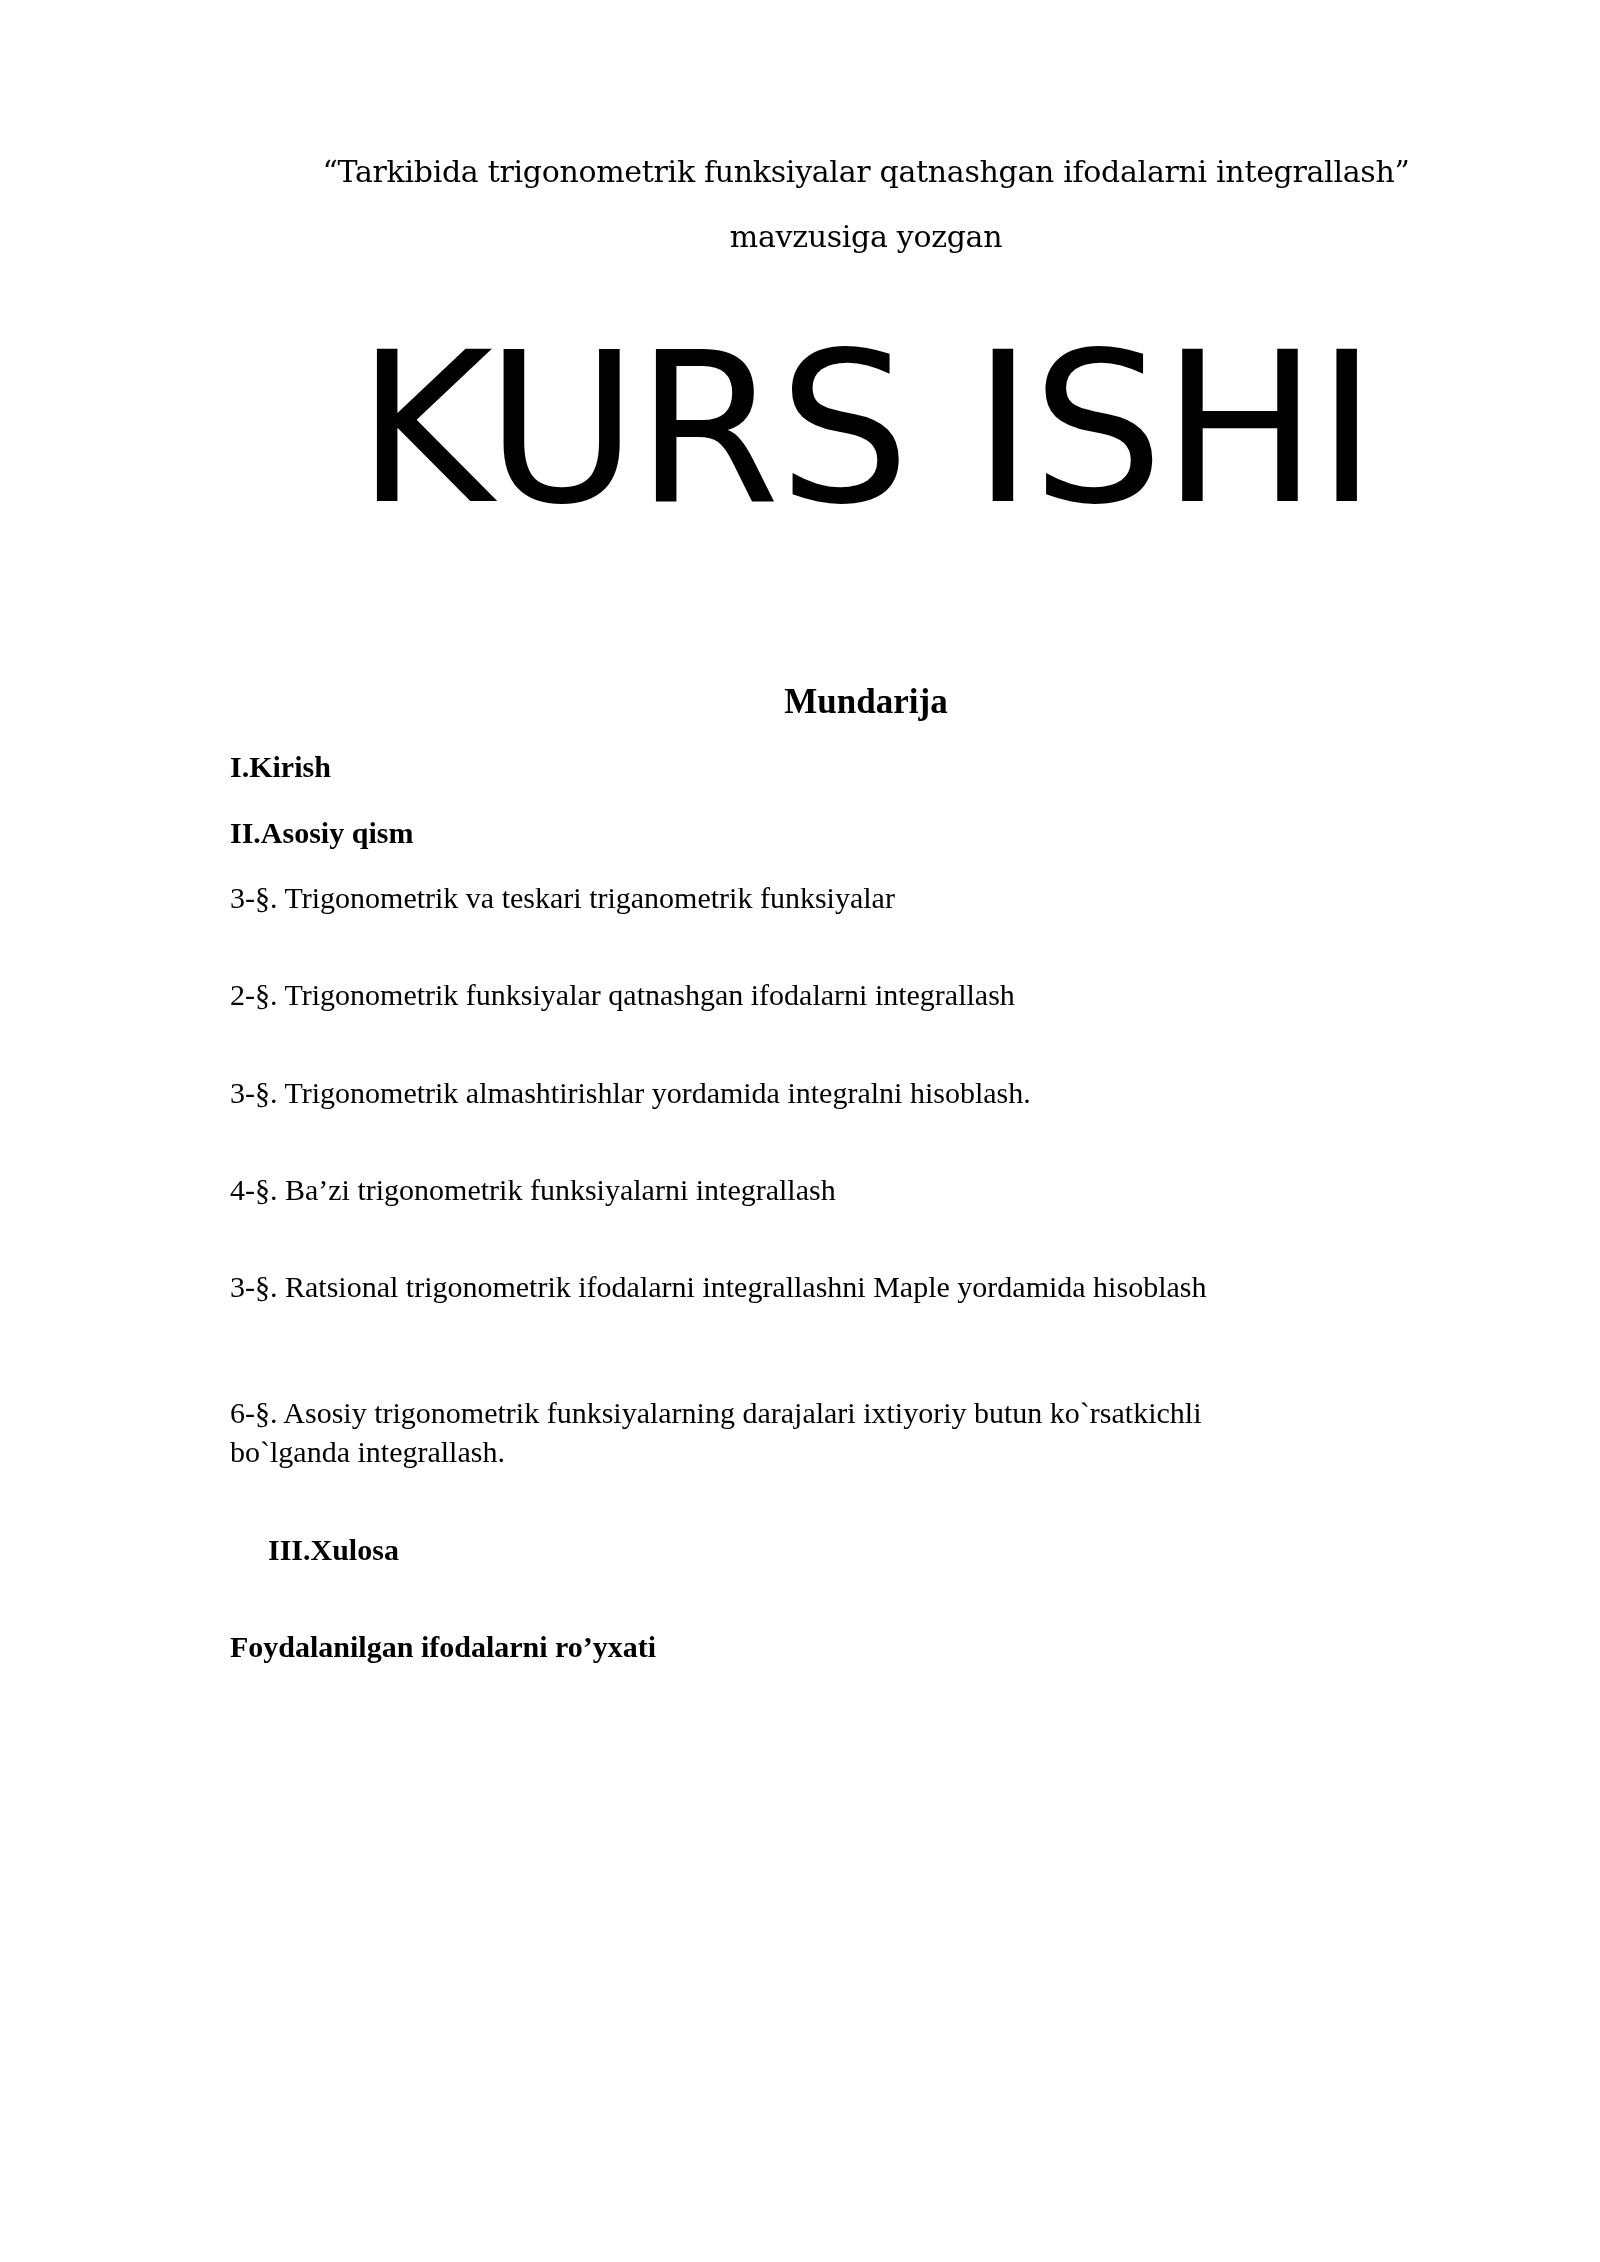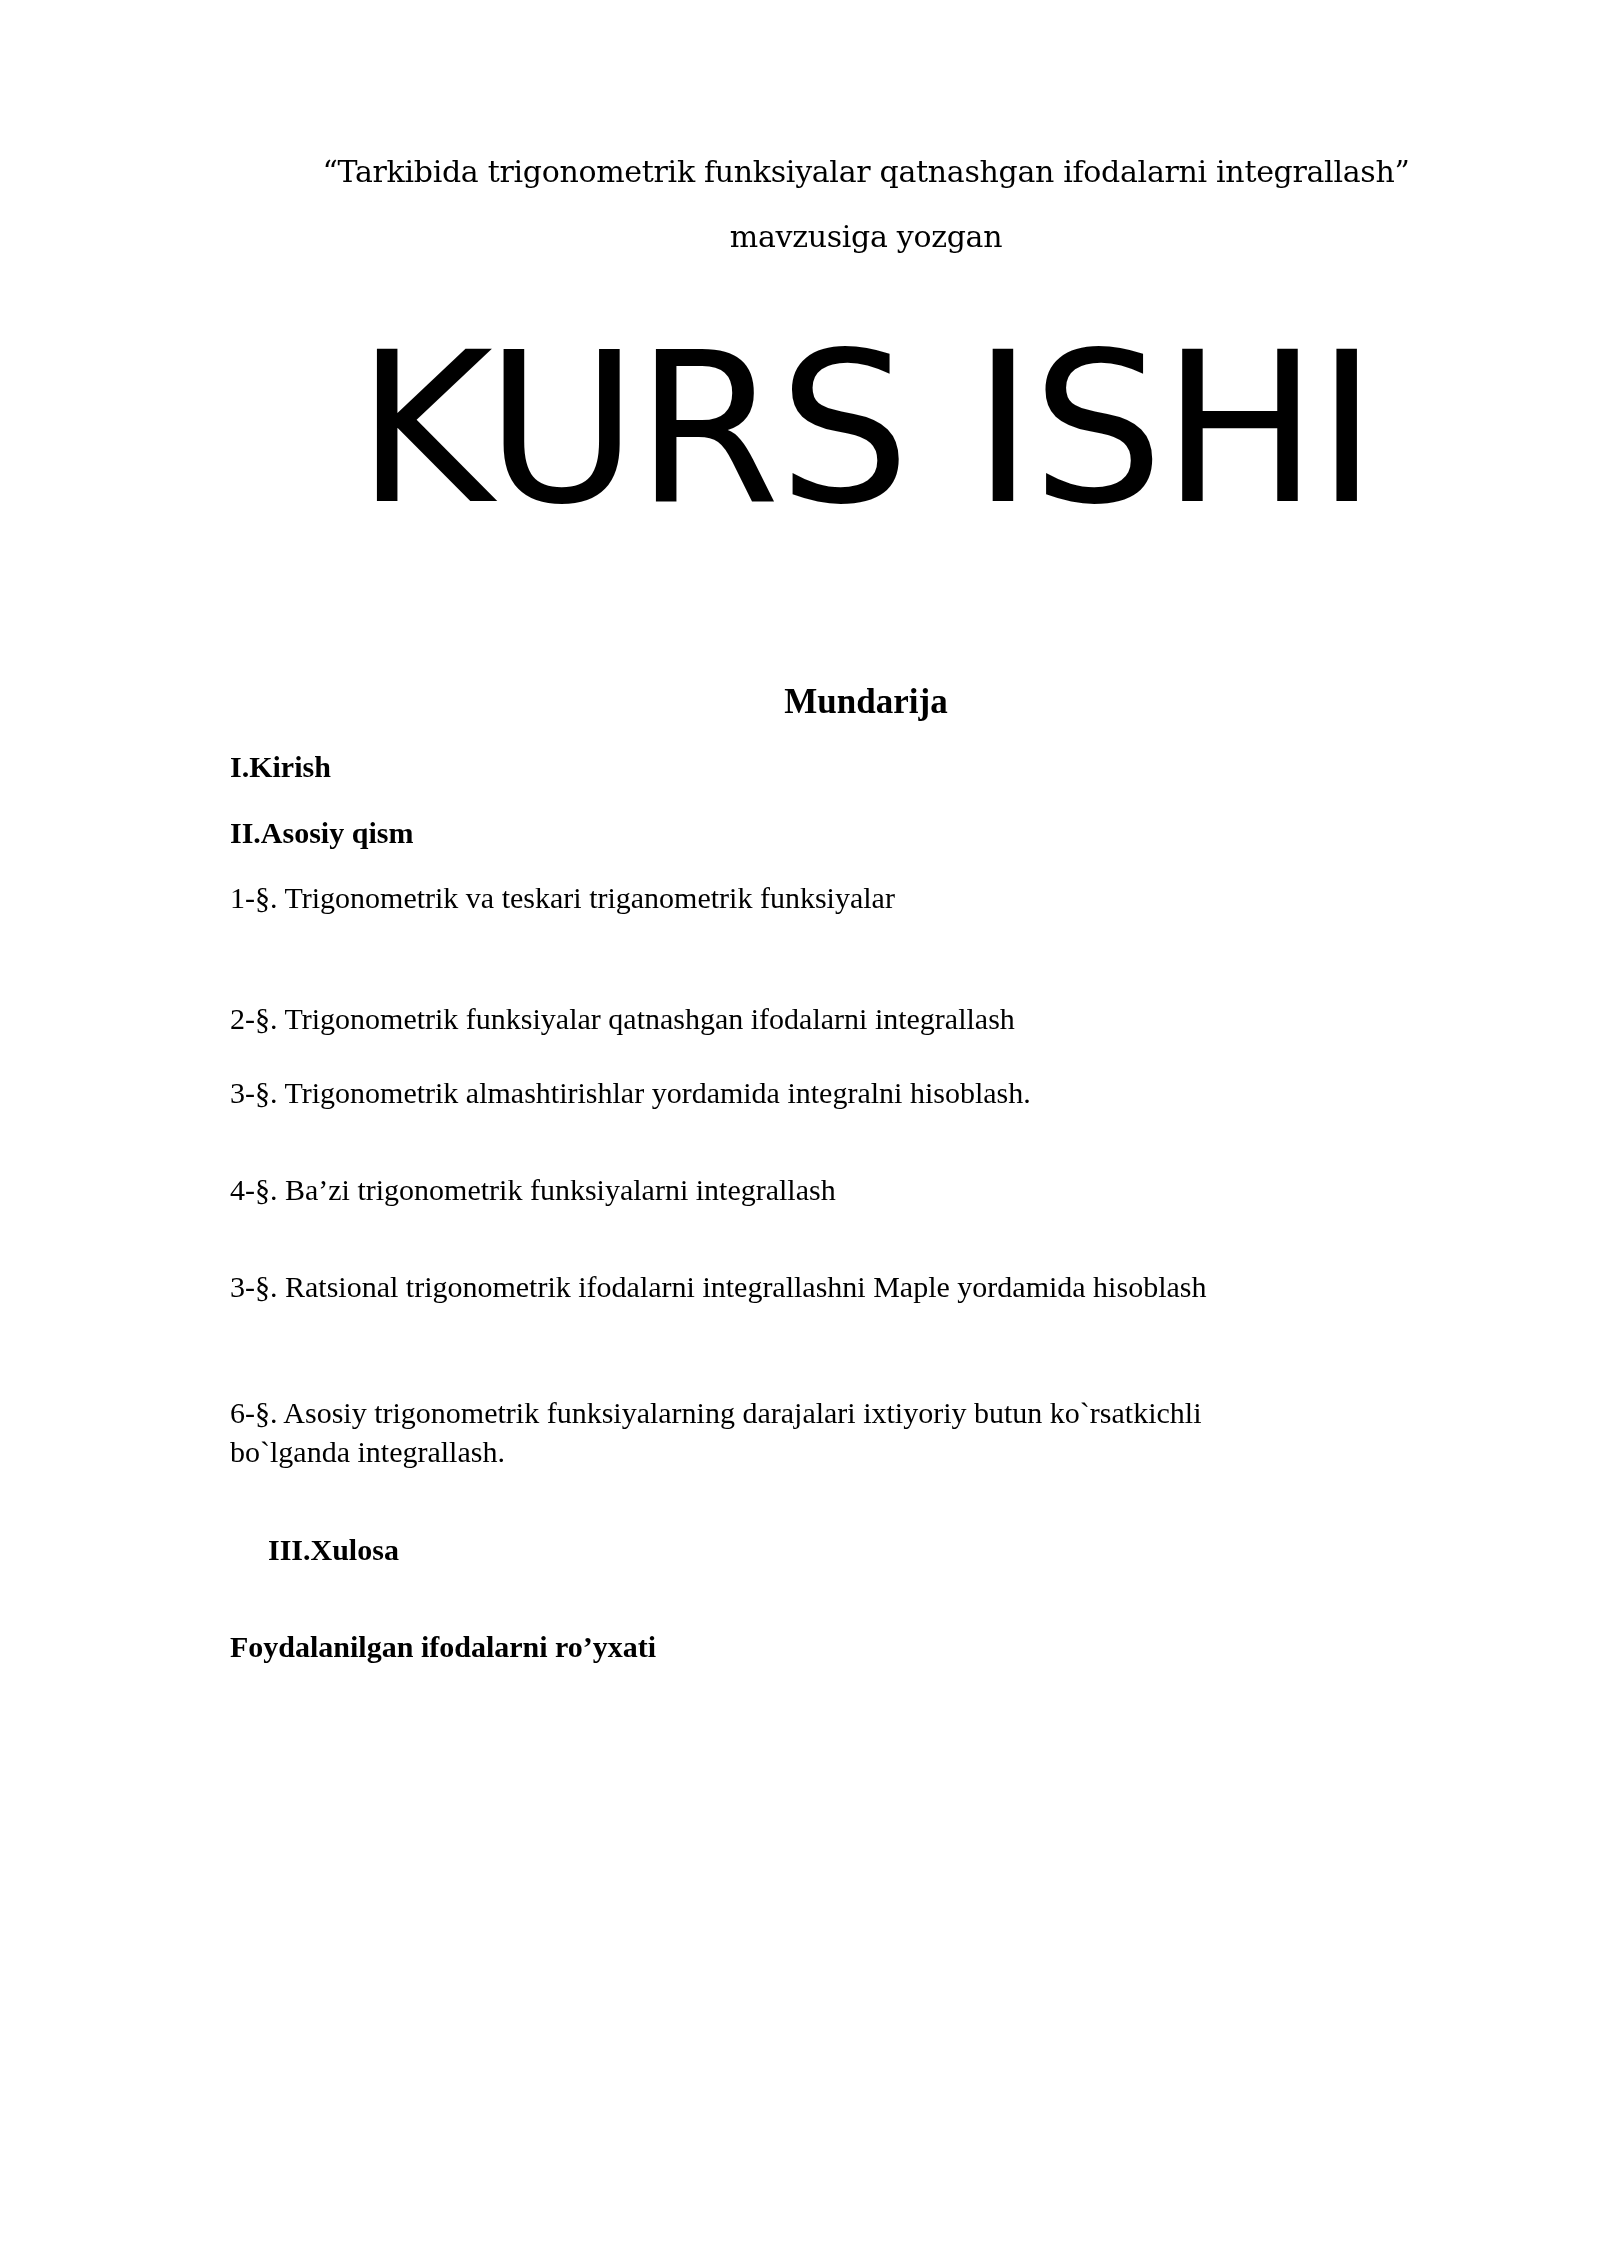--- a/index.html
+++ b/index.html
@@ -74,22 +74,22 @@
   <p class="abs subtitle sub1">“Tarkibida trigonometrik funksiyalar qatnashgan ifodalarni integrallash”</p>
   <p class="abs subtitle sub2">mavzusiga yozgan</p>
 
   <h1 class="abs big-title">KURS ISHI</h1>
 
   <h2 class="abs toc-heading">Mundarija</h2>
 
   <div>
     <p class="abs toc-item bold" style="top:752px;">I.Kirish</p>
     <p class="abs toc-item bold" style="top:818px;">II.Asosiy qism</p>
-    <p class="abs toc-item" style="top:883px;">1-§. Trigonometrik va teskari triganometrik funksiyalar</p>
-    <p class="abs toc-item" style="top:1004px;">2-§. Trigonometrik funksiyalar qatnashgan ifodalarni integrallash</p>
+    <p class="abs toc-item" style="top:883px;">3-§. Trigonometrik va teskari triganometrik funksiyalar</p>
+    <p class="abs toc-item" style="top:980px;">2-§. Trigonometrik funksiyalar qatnashgan ifodalarni integrallash</p>
     <p class="abs toc-item" style="top:1078px;">3-§. Trigonometrik almashtirishlar yordamida integralni hisoblash.</p>
     <p class="abs toc-item" style="top:1175px;">4-§. Ba’zi trigonometrik funksiyalarni integrallash</p>
     <p class="abs toc-item" style="top:1272px;">3-§. Ratsional trigonometrik  ifodalarni integrallashni Maple yordamida hisoblash</p>
     <p class="abs toc-item" style="top:1398px;text-align:right;">6-§. Asosiy trigonometrik funksiyalarning darajalari ixtiyoriy butun ko`rsatkichli</p>
     <p class="abs toc-item" style="top:1437px;">bo`lganda  integrallash.</p>
     <p class="abs toc-item bold" style="top:1535px;margin-left:38px;">III.Xulosa</p>
     <p class="abs toc-item bold" style="top:1632px;">Foydalanilgan ifodalarni ro’yxati</p>
   </div>
 
 </div>

